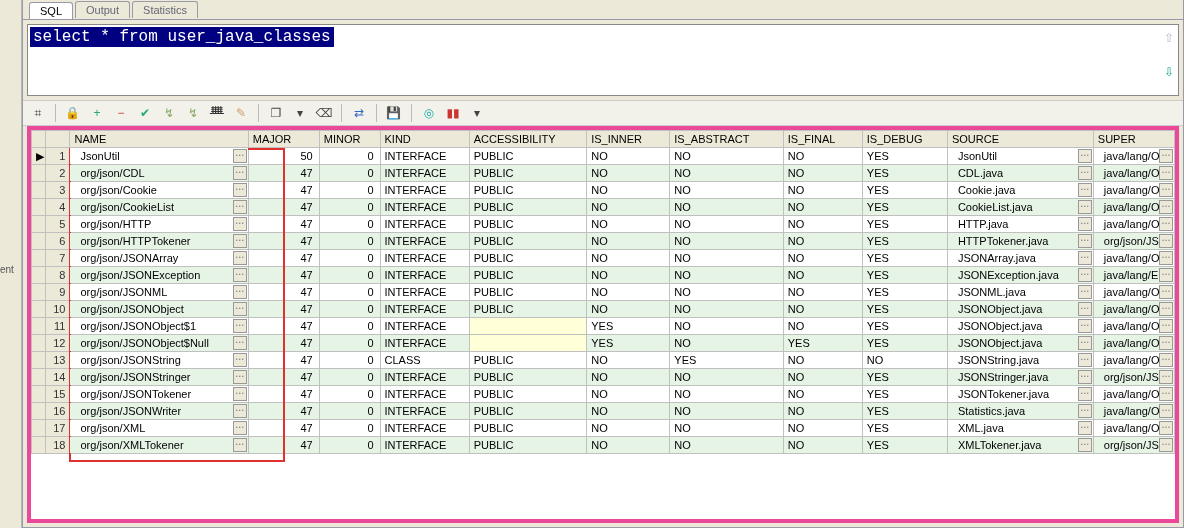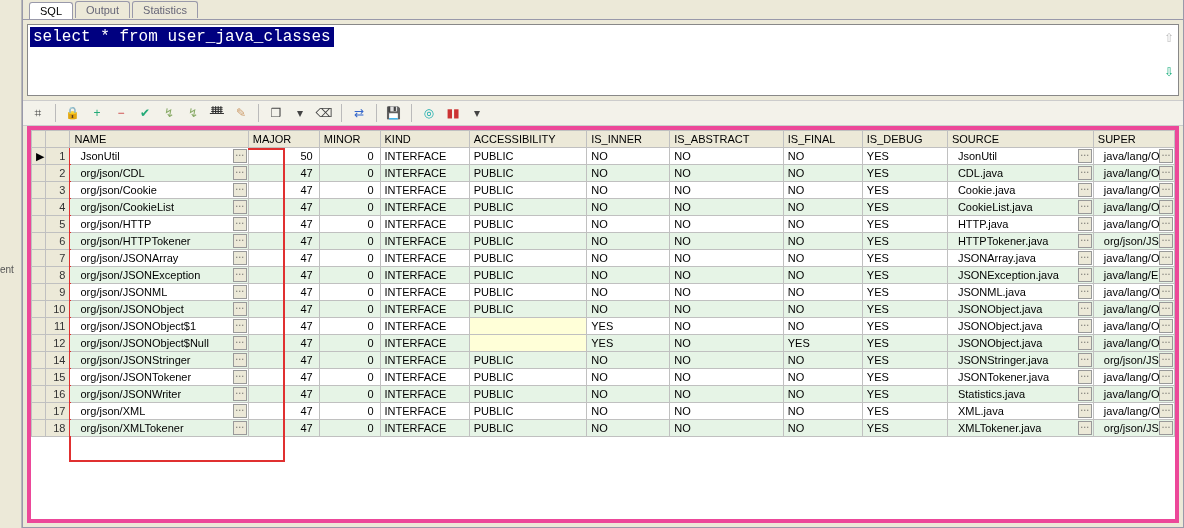--- a/index.html
+++ b/index.html
@@ -296,20 +296,35 @@
               <td class="datacell rightnum">0</td>
               <td class="datacell ">INTERFACE</td>
               <td class="datacell emptycell"></td>
               <td class="datacell yesno">YES</td>
               <td class="datacell yesno">NO</td>
               <td class="datacell yesno">YES</td>
               <td class="datacell yesno">YES</td>
               <td class="datacell withbtn">JSONObject.java</td>
               <td class="datacell withbtn">java/lang/O</td>
             </tr>
+            <tr class="odd">
+              <td class="cursorcell"></td>
+              <td class="rownumcell">13</td>
+              <td class="datacell withbtn">org/json/JSONString</td>
+              <td class="datacell rightnum">47</td>
+              <td class="datacell rightnum">0</td>
+              <td class="datacell ">CLASS</td>
+              <td class="datacell ">PUBLIC</td>
+              <td class="datacell yesno">NO</td>
+              <td class="datacell yesno">YES</td>
+              <td class="datacell yesno">NO</td>
+              <td class="datacell yesno">NO</td>
+              <td class="datacell withbtn">JSONString.java</td>
+              <td class="datacell withbtn">java/lang/O</td>
+            </tr>
             <tr class="even">
               <td class="cursorcell"></td>
               <td class="rownumcell">14</td>
               <td class="datacell withbtn">org/json/JSONStringer</td>
               <td class="datacell rightnum">47</td>
               <td class="datacell rightnum">0</td>
               <td class="datacell ">INTERFACE</td>
               <td class="datacell ">PUBLIC</td>
               <td class="datacell yesno">NO</td>
               <td class="datacell yesno">NO</td>

